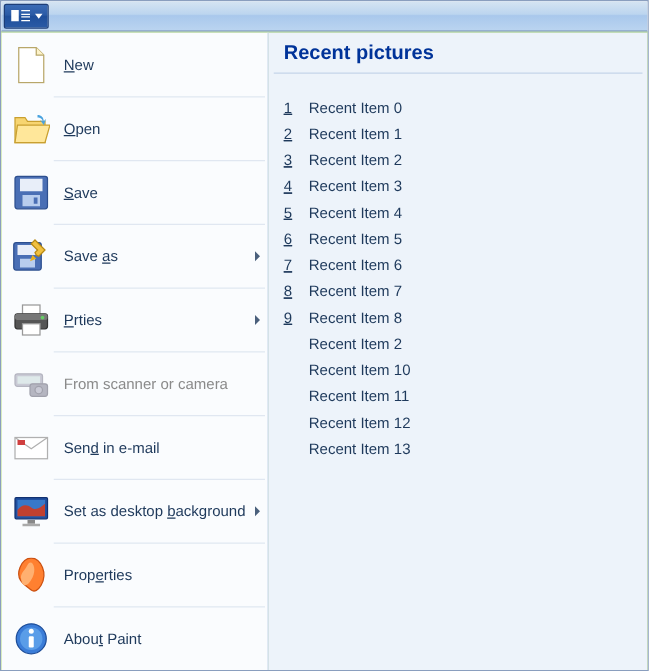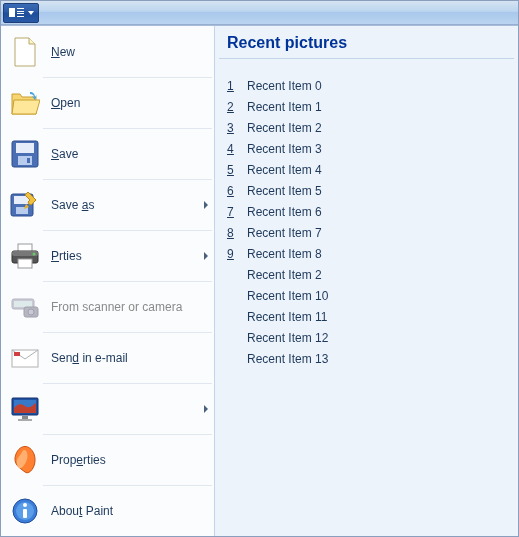--- a/index.html
+++ b/index.html
@@ -182,20 +182,21 @@
     <div class="menu-item">
       <span class="icon">
         <svg width="30" height="26" viewBox="0 0 30 26">
             <rect x="2" y="2" width="26" height="17" rx="1" fill="#2050a0" stroke="#103070"></rect>
             <path d="M4 4h22v13H4z" fill="#3878c8"></path>
             <path d="M4 12c3-4 7-5 11-2s7 0 11-3v10H4z" fill="#c04030"></path>
             <rect x="12" y="20" width="6" height="3" fill="#888"></rect>
             <rect x="8" y="23" width="14" height="2" fill="#aaa"></rect>
           </svg>
       </span>
+      <span class="label">Set as desktop <u>b</u>ackground</span>
       <span class="sub-arrow"></span>
     </div>
     <div class="menu-sep"></div>
 
     <div class="menu-item">
       <span class="icon">
         <svg width="26" height="28" viewBox="0 0 26 28">
             <path d="M4 8c4-10 14-10 18 0s-4 22-9 18-13-8-9-18z" fill="#ff8030" stroke="#cc5010"></path>
             <path d="M10 6c3-6 8 2 4 10s-8 8-9 2 2-6 5-12z" fill="#ffb070"></path>
           </svg>

